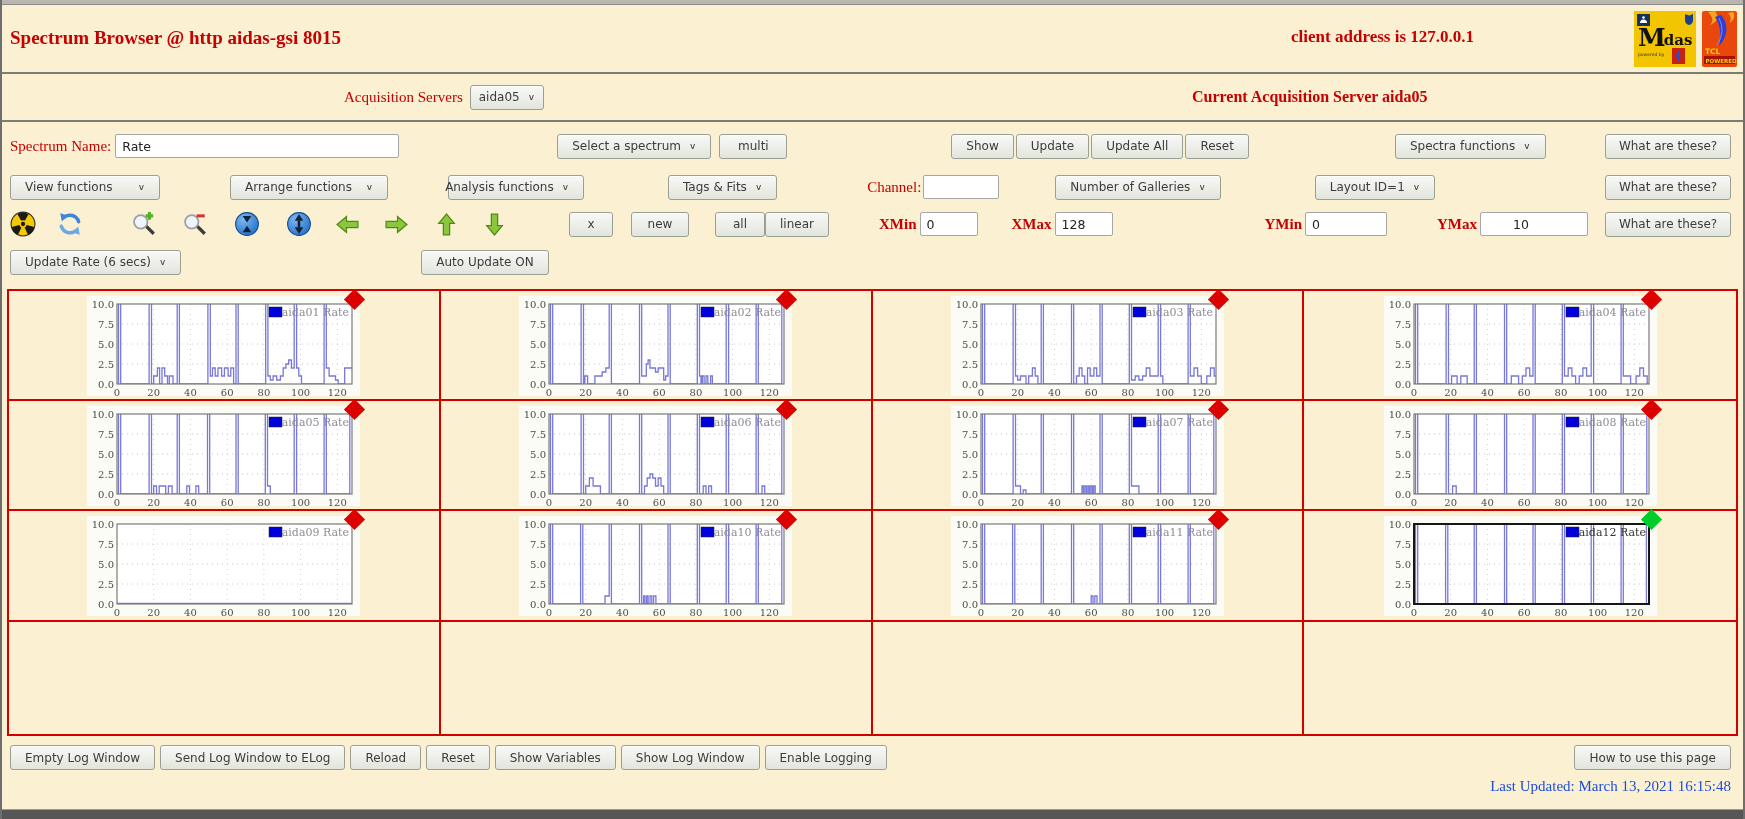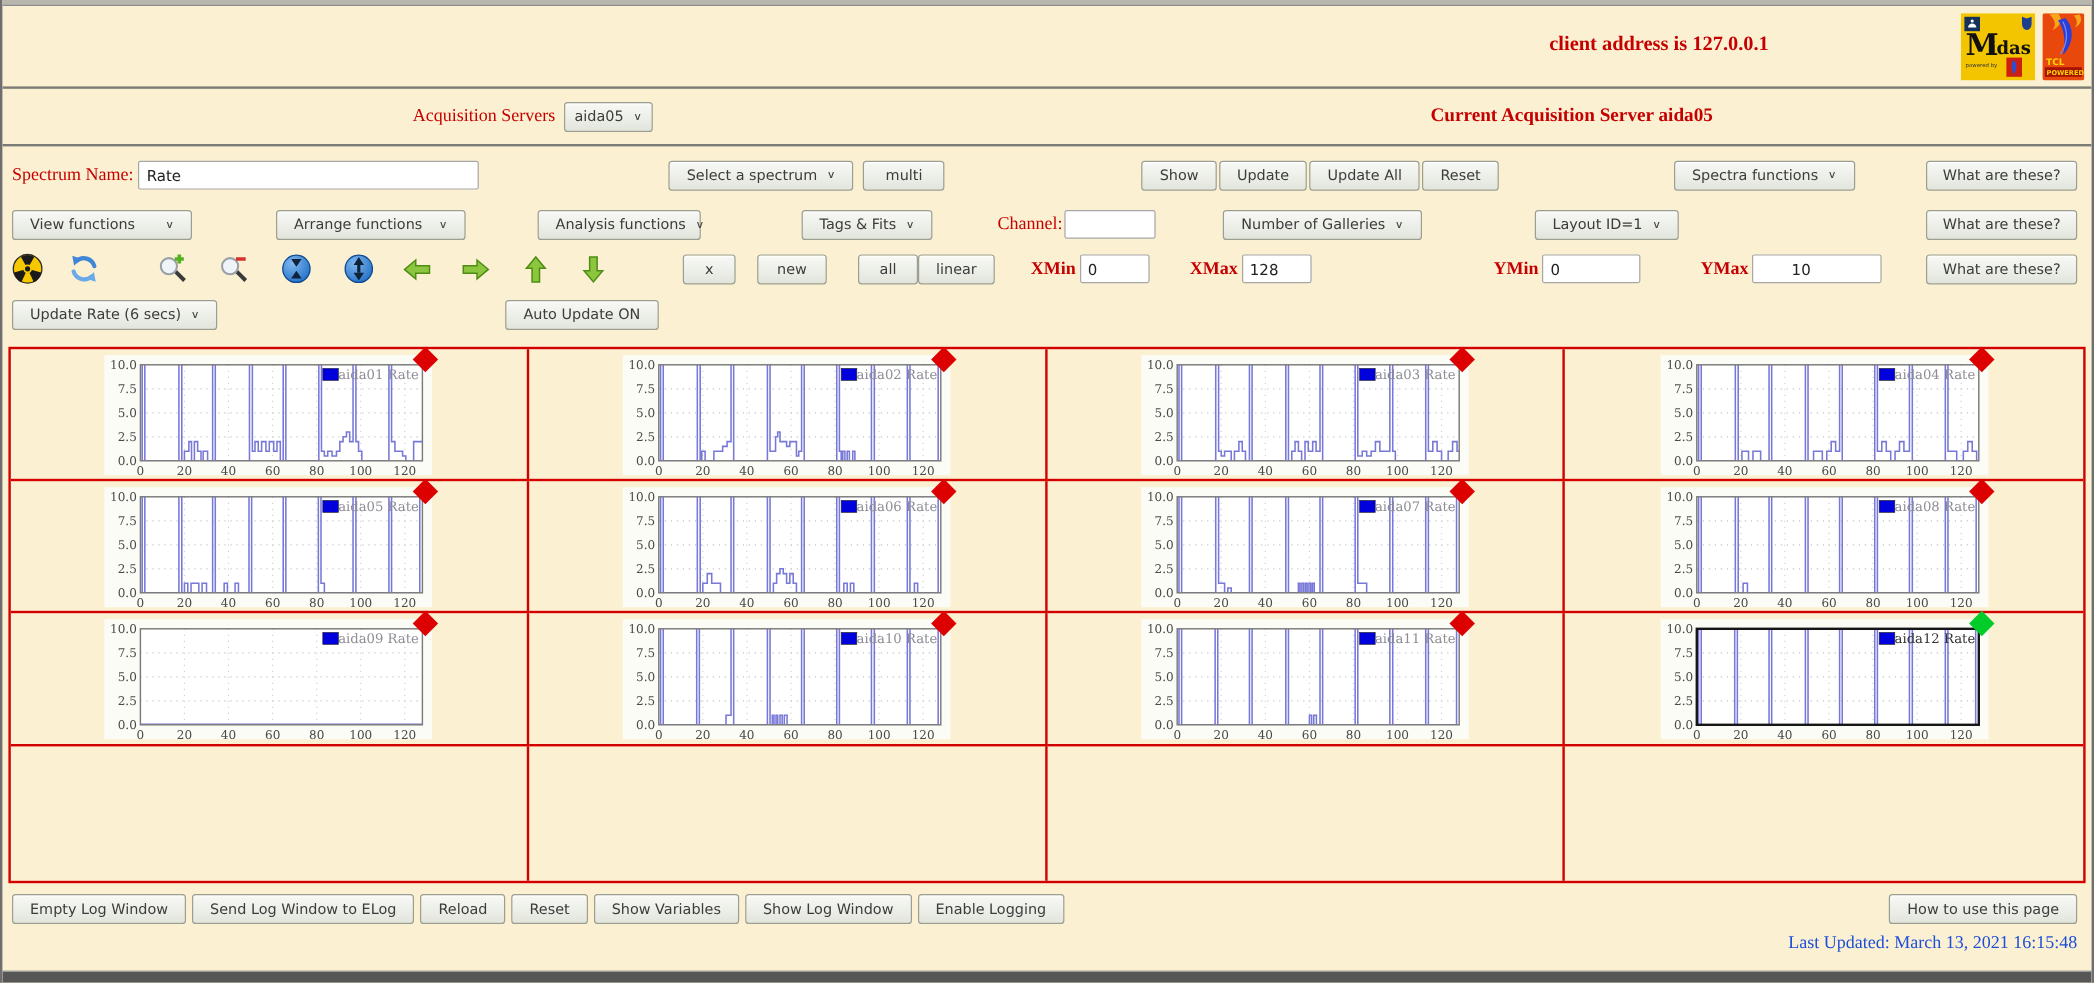--- a/index.html
+++ b/index.html
@@ -43,20 +43,21 @@
   .last-updated{text-align:right;margin:8px 12px 0 0;font-family:"Liberation Serif","DejaVu Serif",serif;
     color:#1d4ed8;font-size:15px}
   .logo-box{display:block;line-height:0}
 </style>
 </head>
 <body>
 
 <div class="frame-top"></div>
 
 <div class="titlebar">
+  <div class="page-title">Spectrum Browser @ http aidas-gsi 8015</div>
   <div class="client-addr">client address is 127.0.0.1</div>
   <div class="logos">
     <span class="logo-box">
       <svg width="62" height="56" viewBox="0 0 62 56">
         <rect width="62" height="56" fill="#f3c500"></rect>
         <rect x="3" y="3" width="13" height="12" fill="#16325c"></rect>
         <path d="M6 12 a3.5 3.5 0 0 1 7 0 Z" fill="#ffffff"></path>
         <circle cx="9.5" cy="6.5" r="1.3" fill="#ffffff"></circle>
         <path d="M51 3 l4 1.5 4 -1.5 0 6 a4 5 0 0 1 -8 0 Z" fill="#1d3f8f"></path>
         <text x="4" y="35" font-family="DejaVu Serif,serif" font-size="25" font-weight="bold" fill="#111">M</text>
@@ -110,27 +111,27 @@
   <span class="btn" style="margin-left:auto;margin-right:12px;width:96px">What are these?</span>
 </div>
 
 <div class="row functions-row">
   <span class="btn select" style="margin-left:8px;width:120px;justify-content:space-between">
       <span>View functions</span>
     </span>
   <span class="btn select" style="margin-left:70px;width:128px;justify-content:space-between">
       <span>Arrange functions</span>
     </span>
-  <span class="btn select" style="margin-left:60px;width:106px;justify-content:flex-start">
+  <span class="btn select" style="margin-left:60px;width:106px;justify-content:flex-end">
       <span>Analysis functions</span>
     </span>
   <span class="btn select" style="margin-left:84px">
       <span>Tags &amp; Fits</span>
     </span>
-  <span class="rlab" style="margin-left:54px">Channel:</span>
+  <span class="rlab" style="margin-left:90px">Channel:</span>
   <input class="inp" style="width: 62px; margin-left: 2px;" value="">
   <span class="btn select" style="margin-left:56px">
       <span>Number of Galleries</span>
     </span>
   <span class="btn select" style="margin-left:94px">
       <span>Layout ID=1</span>
     </span>
   <span class="btn" style="margin-left:auto;margin-right:12px;width:96px">What are these?</span>
 </div>
 
@@ -211,21 +212,21 @@
   </span>
   <span class="tool" style="margin-left:22px">
     <svg width="25" height="25" viewBox="0 0 24 24">
         <path d="M9 2 V13 H4.5 L12 22 L19.5 13 H15 V2 Z" fill="#8cc63e" stroke="#4e8c14" stroke-width="1.2"></path>
       </svg>
   </span>
   <span class="btn" style="margin-left:62px;width:14px">x</span>
   <span class="btn" style="margin-left:18px;width:28px">new</span>
   <span class="btn" style="margin-left:26px;width:20px">all</span>
   <span class="btn" style="margin-left:0;width:34px">linear</span>
-  <span class="rlab rbold" style="margin-left:30px">XMin</span>
+  <span class="rlab rbold" style="margin-left:50px">XMin</span>
   <input class="inp" style="width: 44px; margin-left: 3px;" value="0">
   <span class="rlab rbold" style="margin-left:34px">XMax</span>
   <input class="inp" style="width: 44px; margin-left: 3px;" value="128">
   <span class="rlab rbold" style="margin-left:152px">YMin</span>
   <input class="inp" style="width: 68px; margin-left: 3px;" value="0">
   <span class="rlab rbold" style="margin-left:50px">YMax</span>
   <input class="inp" style="width: 68px; margin-left: 3px; padding-left: 32px;" value="10">
   <span class="btn" style="margin-left:auto;margin-right:12px;width:96px">What are these?</span>
 </div>
 

